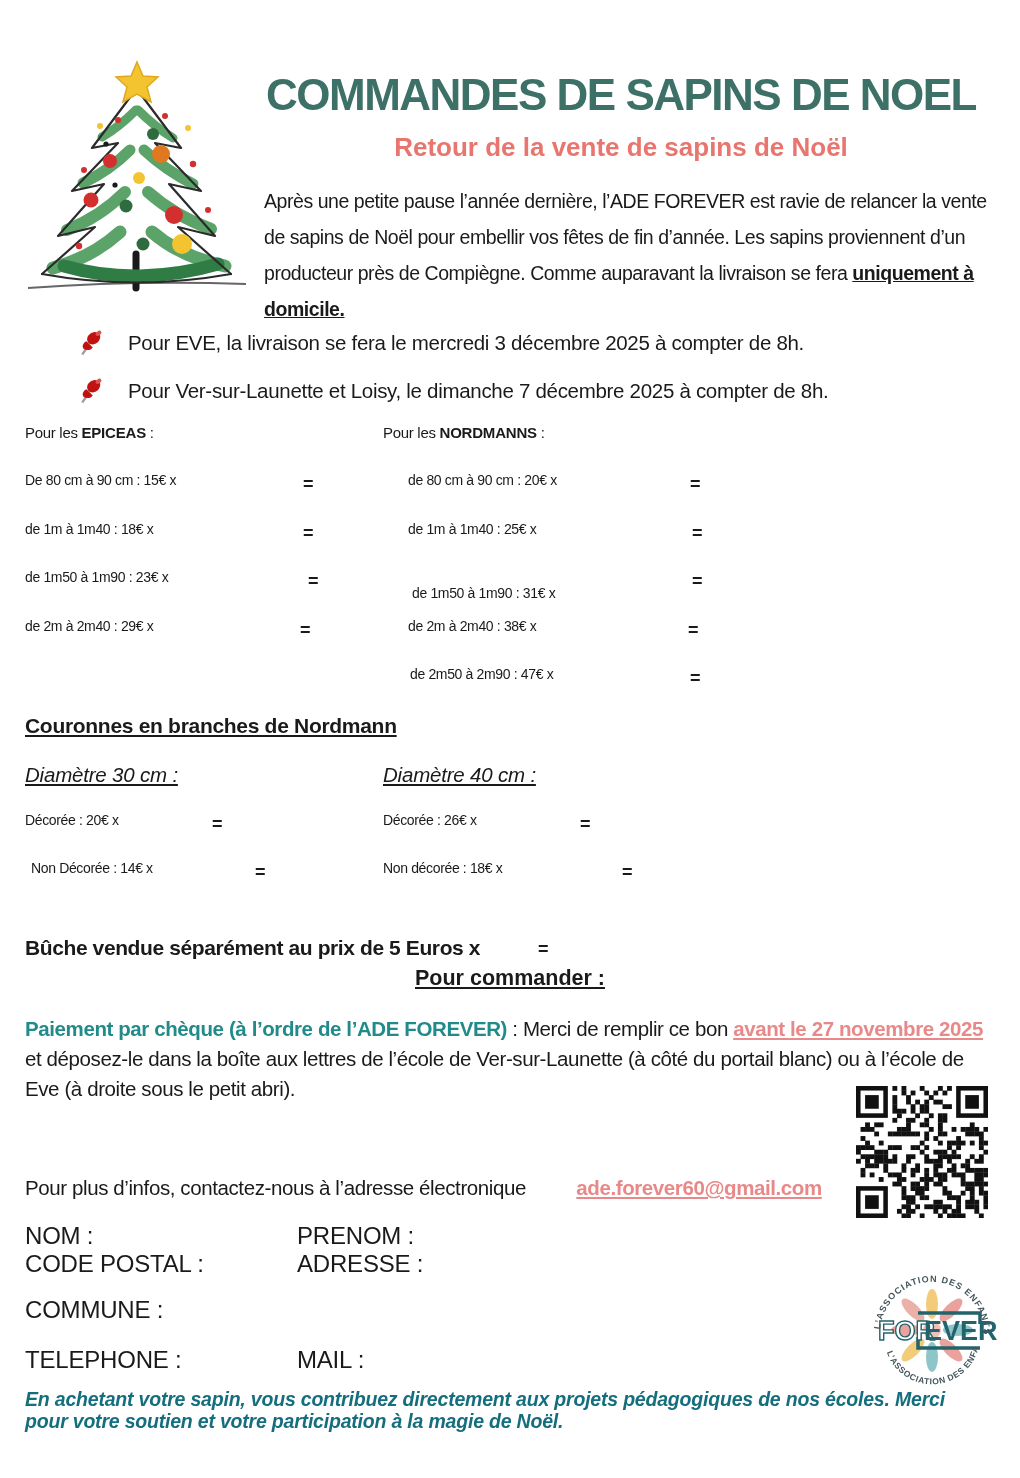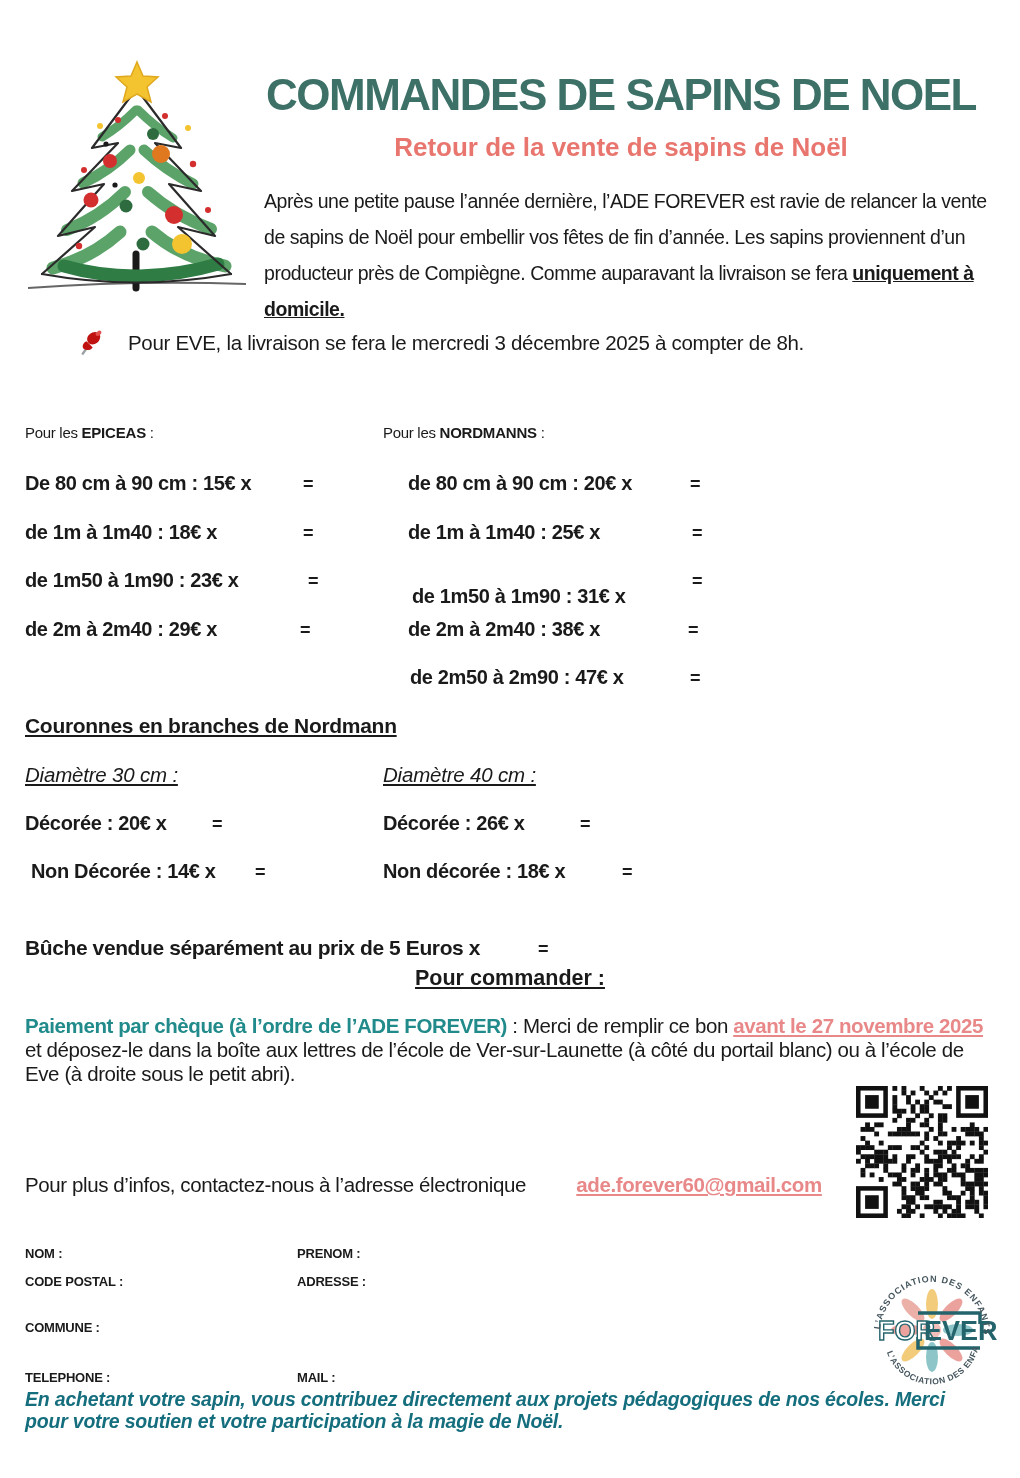--- a/index.html
+++ b/index.html
@@ -34,32 +34,32 @@
     font-size:19.5px;line-height:36px;letter-spacing:-0.45px;
   }
   .intro b{text-decoration:underline;}
   .note{
     left:76px;height:34px;display:flex;align-items:center;gap:22px;
     font-size:20.5px;letter-spacing:-0.3px;white-space:nowrap;
   }
   .note .pin{width:30px;height:30px;flex:0 0 30px;}
   .colhead{font-size:15px;letter-spacing:-0.3px;white-space:nowrap;}
   .colhead b{letter-spacing:-0.2px;}
-  .price-label{font-size:20px;letter-spacing:-0.35px;white-space:nowrap;font-weight:bold;}
+  .price-label{font-size:14px;letter-spacing:-0.35px;white-space:nowrap;}
   .eq{font-size:18px;font-weight:600;}
   .section-title{font-size:21px;font-weight:700;text-decoration:underline;letter-spacing:-0.3px;white-space:nowrap;}
   .diam{font-size:20.5px;font-style:italic;text-decoration:underline;letter-spacing:-0.2px;white-space:nowrap;}
   .buche{font-size:21px;font-weight:700;letter-spacing:-0.4px;white-space:nowrap;}
   .order-heading{left:0;top:966px;width:1020px;text-align:center;font-size:21.5px;font-weight:700;}
   .order-heading span{text-decoration:underline;}
-  .para{font-size:20.5px;line-height:24px;letter-spacing:-0.4px;}
+  .para{font-size:20.5px;line-height:30px;letter-spacing:-0.4px;}
   .hl{color:var(--accent_teal);font-weight:700;}
   .deadline{color:var(--link_pink);font-weight:700;text-decoration:underline;}
   .email-link{color:var(--link_pink);font-weight:700;text-decoration:underline;cursor:pointer;margin-left:45px;}
-  .form-label{font-size:13px;font-weight:700;letter-spacing:-0.2px;white-space:nowrap;margin-top:24px;}
+  .form-label{font-size:24px;font-weight:400;letter-spacing:-0.2px;white-space:nowrap;}
   .footer-note{
     left:25px;top:1388px;width:930px;
     color:var(--footer_teal);font-size:19.5px;font-weight:700;font-style:italic;
     line-height:22px;letter-spacing:-0.2px;
   }
   svg text{font-family:"Liberation Sans", sans-serif;}
 </style>
 </head>
 <body>
 
@@ -114,20 +114,29 @@
   <p class="abs intro"><span>Après une petite pause l’année dernière, l’ADE FOREVER est ravie de relancer la vente de sapins de Noël pour embellir vos fêtes de fin d’année. Les sapins proviennent d’un producteur près de Compiègne. Comme auparavant la livraison se fera </span><b>uniquement à domicile.</b></p>
 
   <div class="abs note" style="top:326px;">
     <svg class="pin" viewBox="0 0 34 34" aria-hidden="true">
       <line x1="7" y1="30" x2="15" y2="19" stroke="#9aa0a6" stroke-width="2.6"></line>
       <path d="M12 15 l7 7 c-2 3 -7 4 -10.5 1.5 C6 20 9 16 12 15 Z" fill="#c11212"></path>
       <ellipse cx="20" cy="11.5" rx="8" ry="6.5" transform="rotate(-38 20 11.5)" fill="#c11212"></ellipse>
       <ellipse cx="25.5" cy="6" rx="3.6" ry="2.4" transform="rotate(-38 25.5 6)" fill="#e35050"></ellipse>
     </svg>
     <span>Pour EVE, la livraison se fera le mercredi 3 décembre 2025 à compter de 8h.</span>
+  </div>
+  <div class="abs note" style="top:374px;">
+    <svg class="pin" viewBox="0 0 34 34" aria-hidden="true">
+      <line x1="7" y1="30" x2="15" y2="19" stroke="#9aa0a6" stroke-width="2.6"></line>
+      <path d="M12 15 l7 7 c-2 3 -7 4 -10.5 1.5 C6 20 9 16 12 15 Z" fill="#c11212"></path>
+      <ellipse cx="20" cy="11.5" rx="8" ry="6.5" transform="rotate(-38 20 11.5)" fill="#c11212"></ellipse>
+      <ellipse cx="25.5" cy="6" rx="3.6" ry="2.4" transform="rotate(-38 25.5 6)" fill="#e35050"></ellipse>
+    </svg>
+    <span>Pour Ver-sur-Launette et Loisy, le dimanche 7 décembre 2025 à compter de 8h.</span>
   </div>
 
   <div class="abs colhead" style="left:25px;top:424px;"><span>Pour les </span><b>EPICEAS</b><span> :</span></div>
   <div class="abs colhead" style="left:383px;top:424px;"><span>Pour les </span><b>NORDMANNS</b><span> :</span></div>
 
   <span class="abs price-label" style="left:25px;top:472px;">De 80 cm à 90 cm : 15€ x</span>
   <span class="abs eq" style="left:303px;top:474px;">=</span>
   <span class="abs price-label" style="left:25px;top:521px;">de 1m à 1m40 : 18€ x</span>
   <span class="abs eq" style="left:303px;top:523px;">=</span>
   <span class="abs price-label" style="left:25px;top:569px;">de 1m50 à 1m90 : 23€ x</span>

